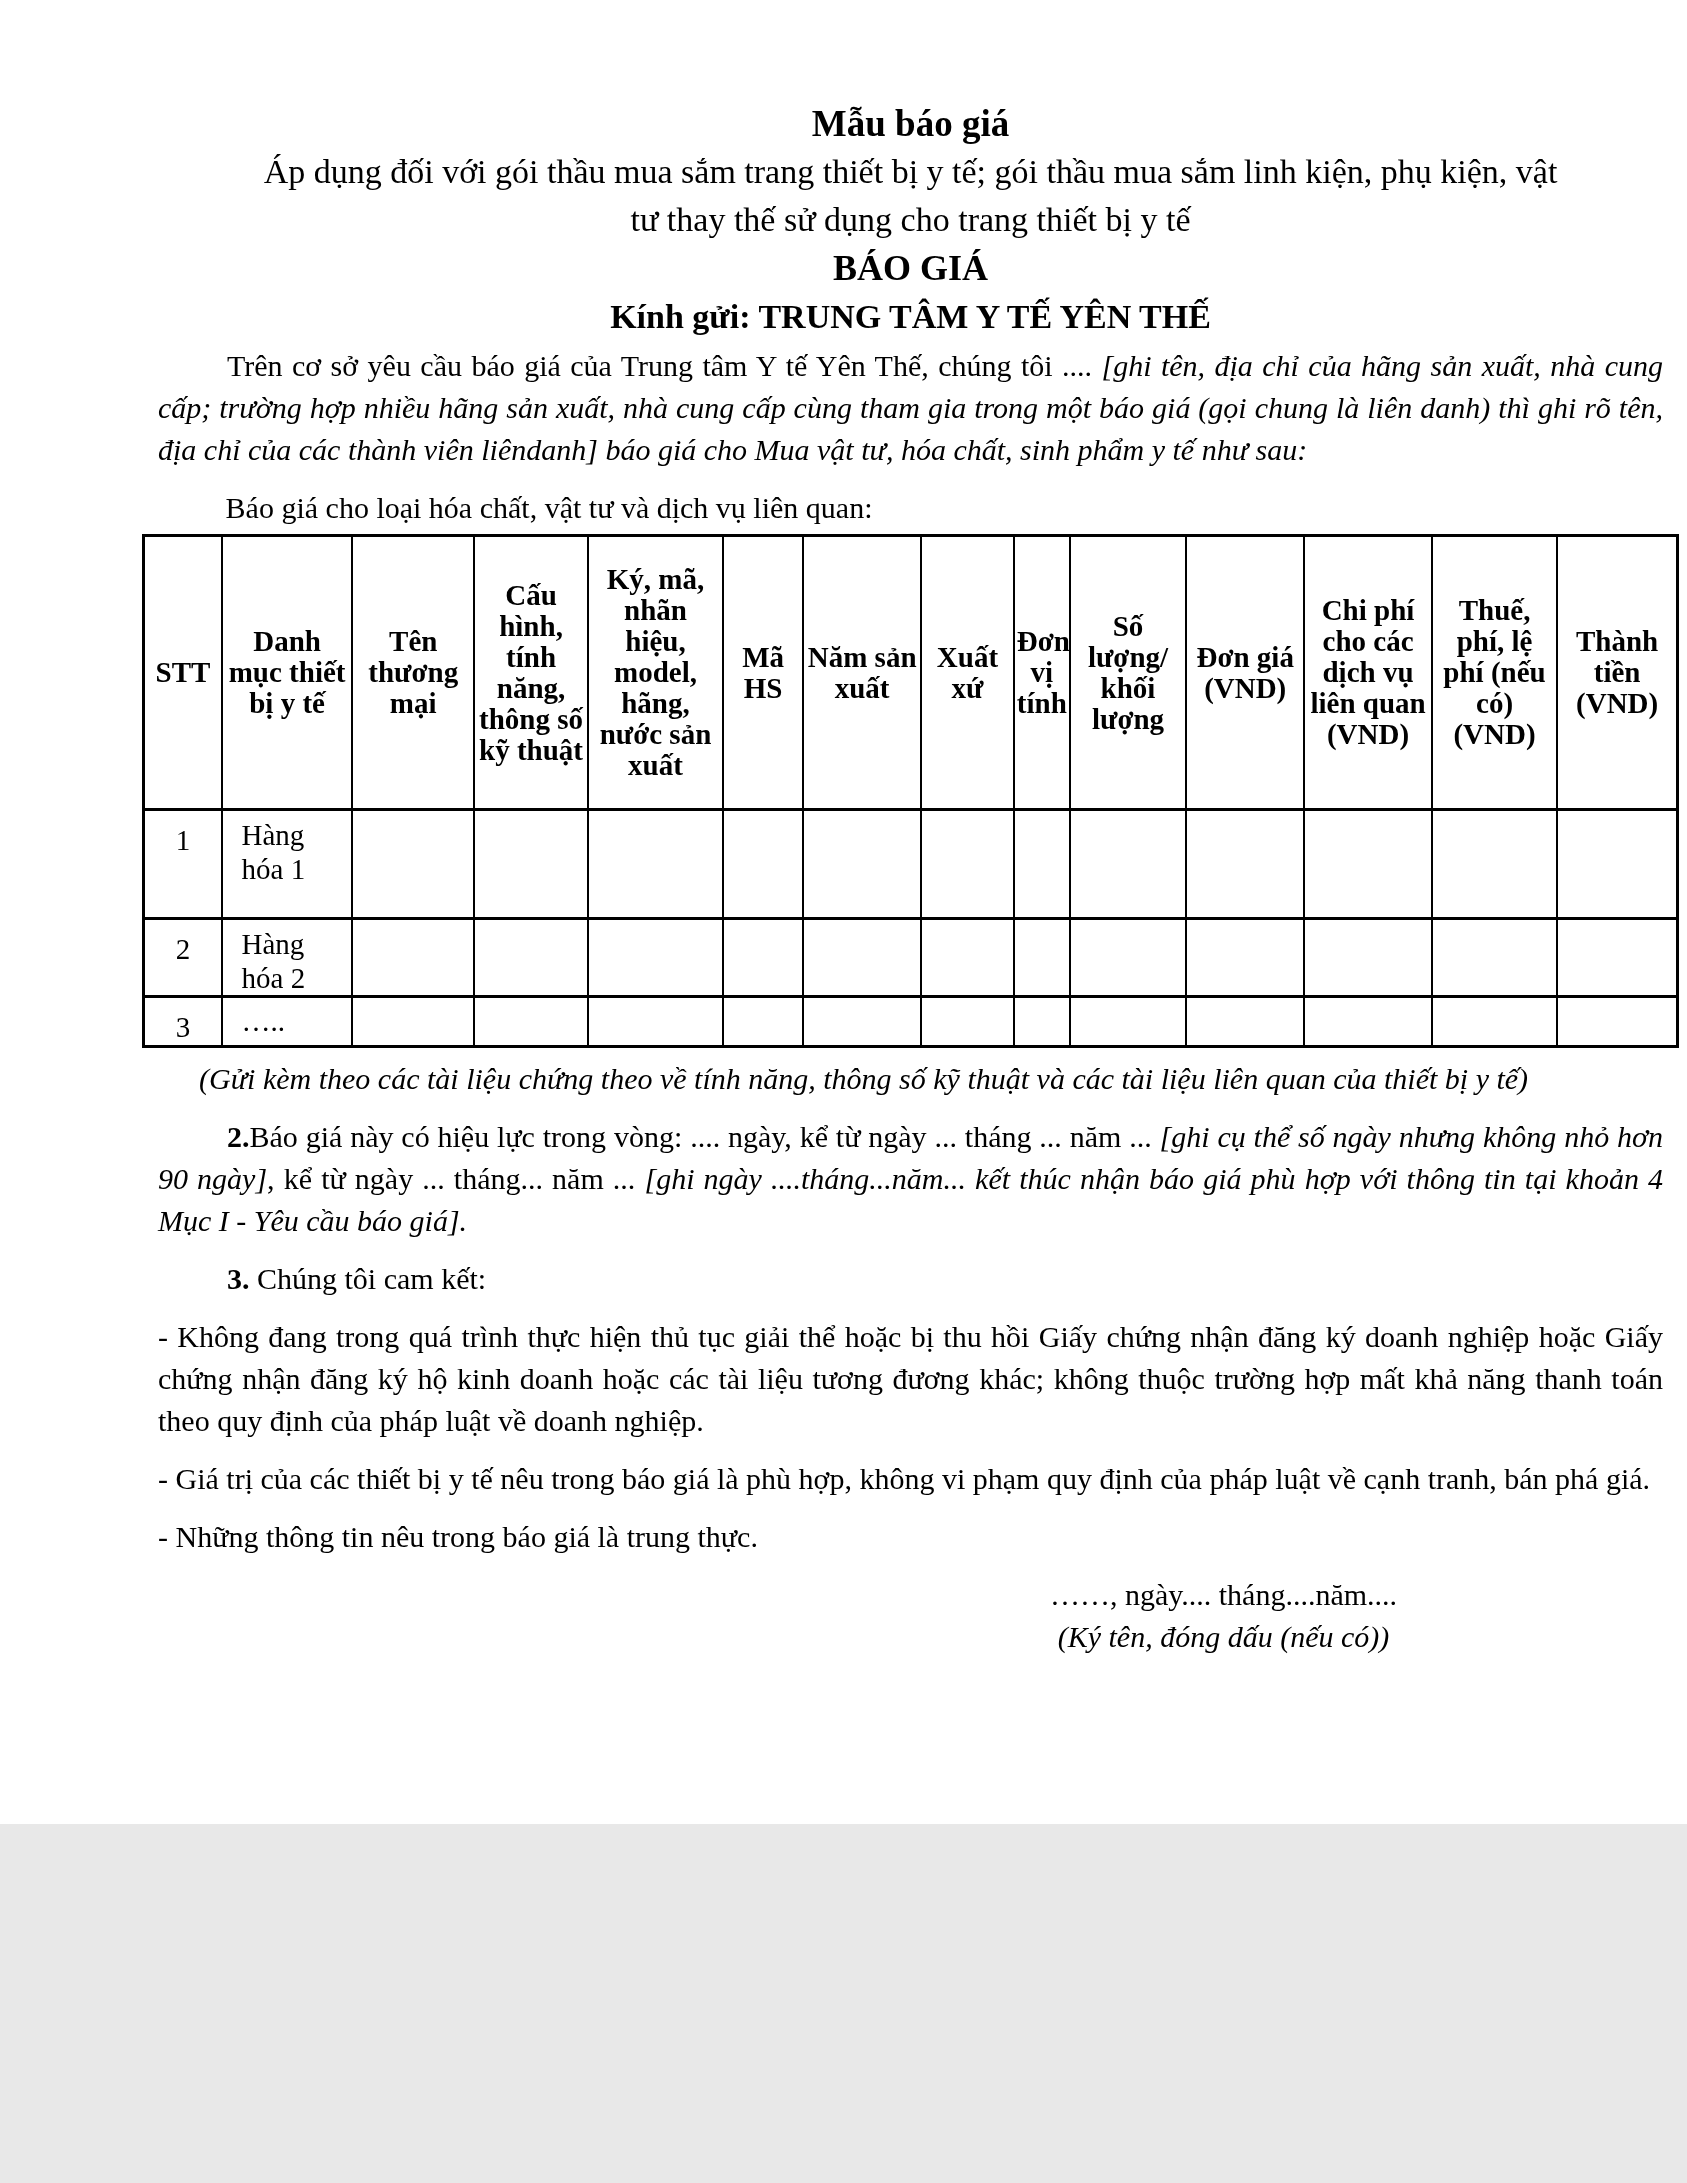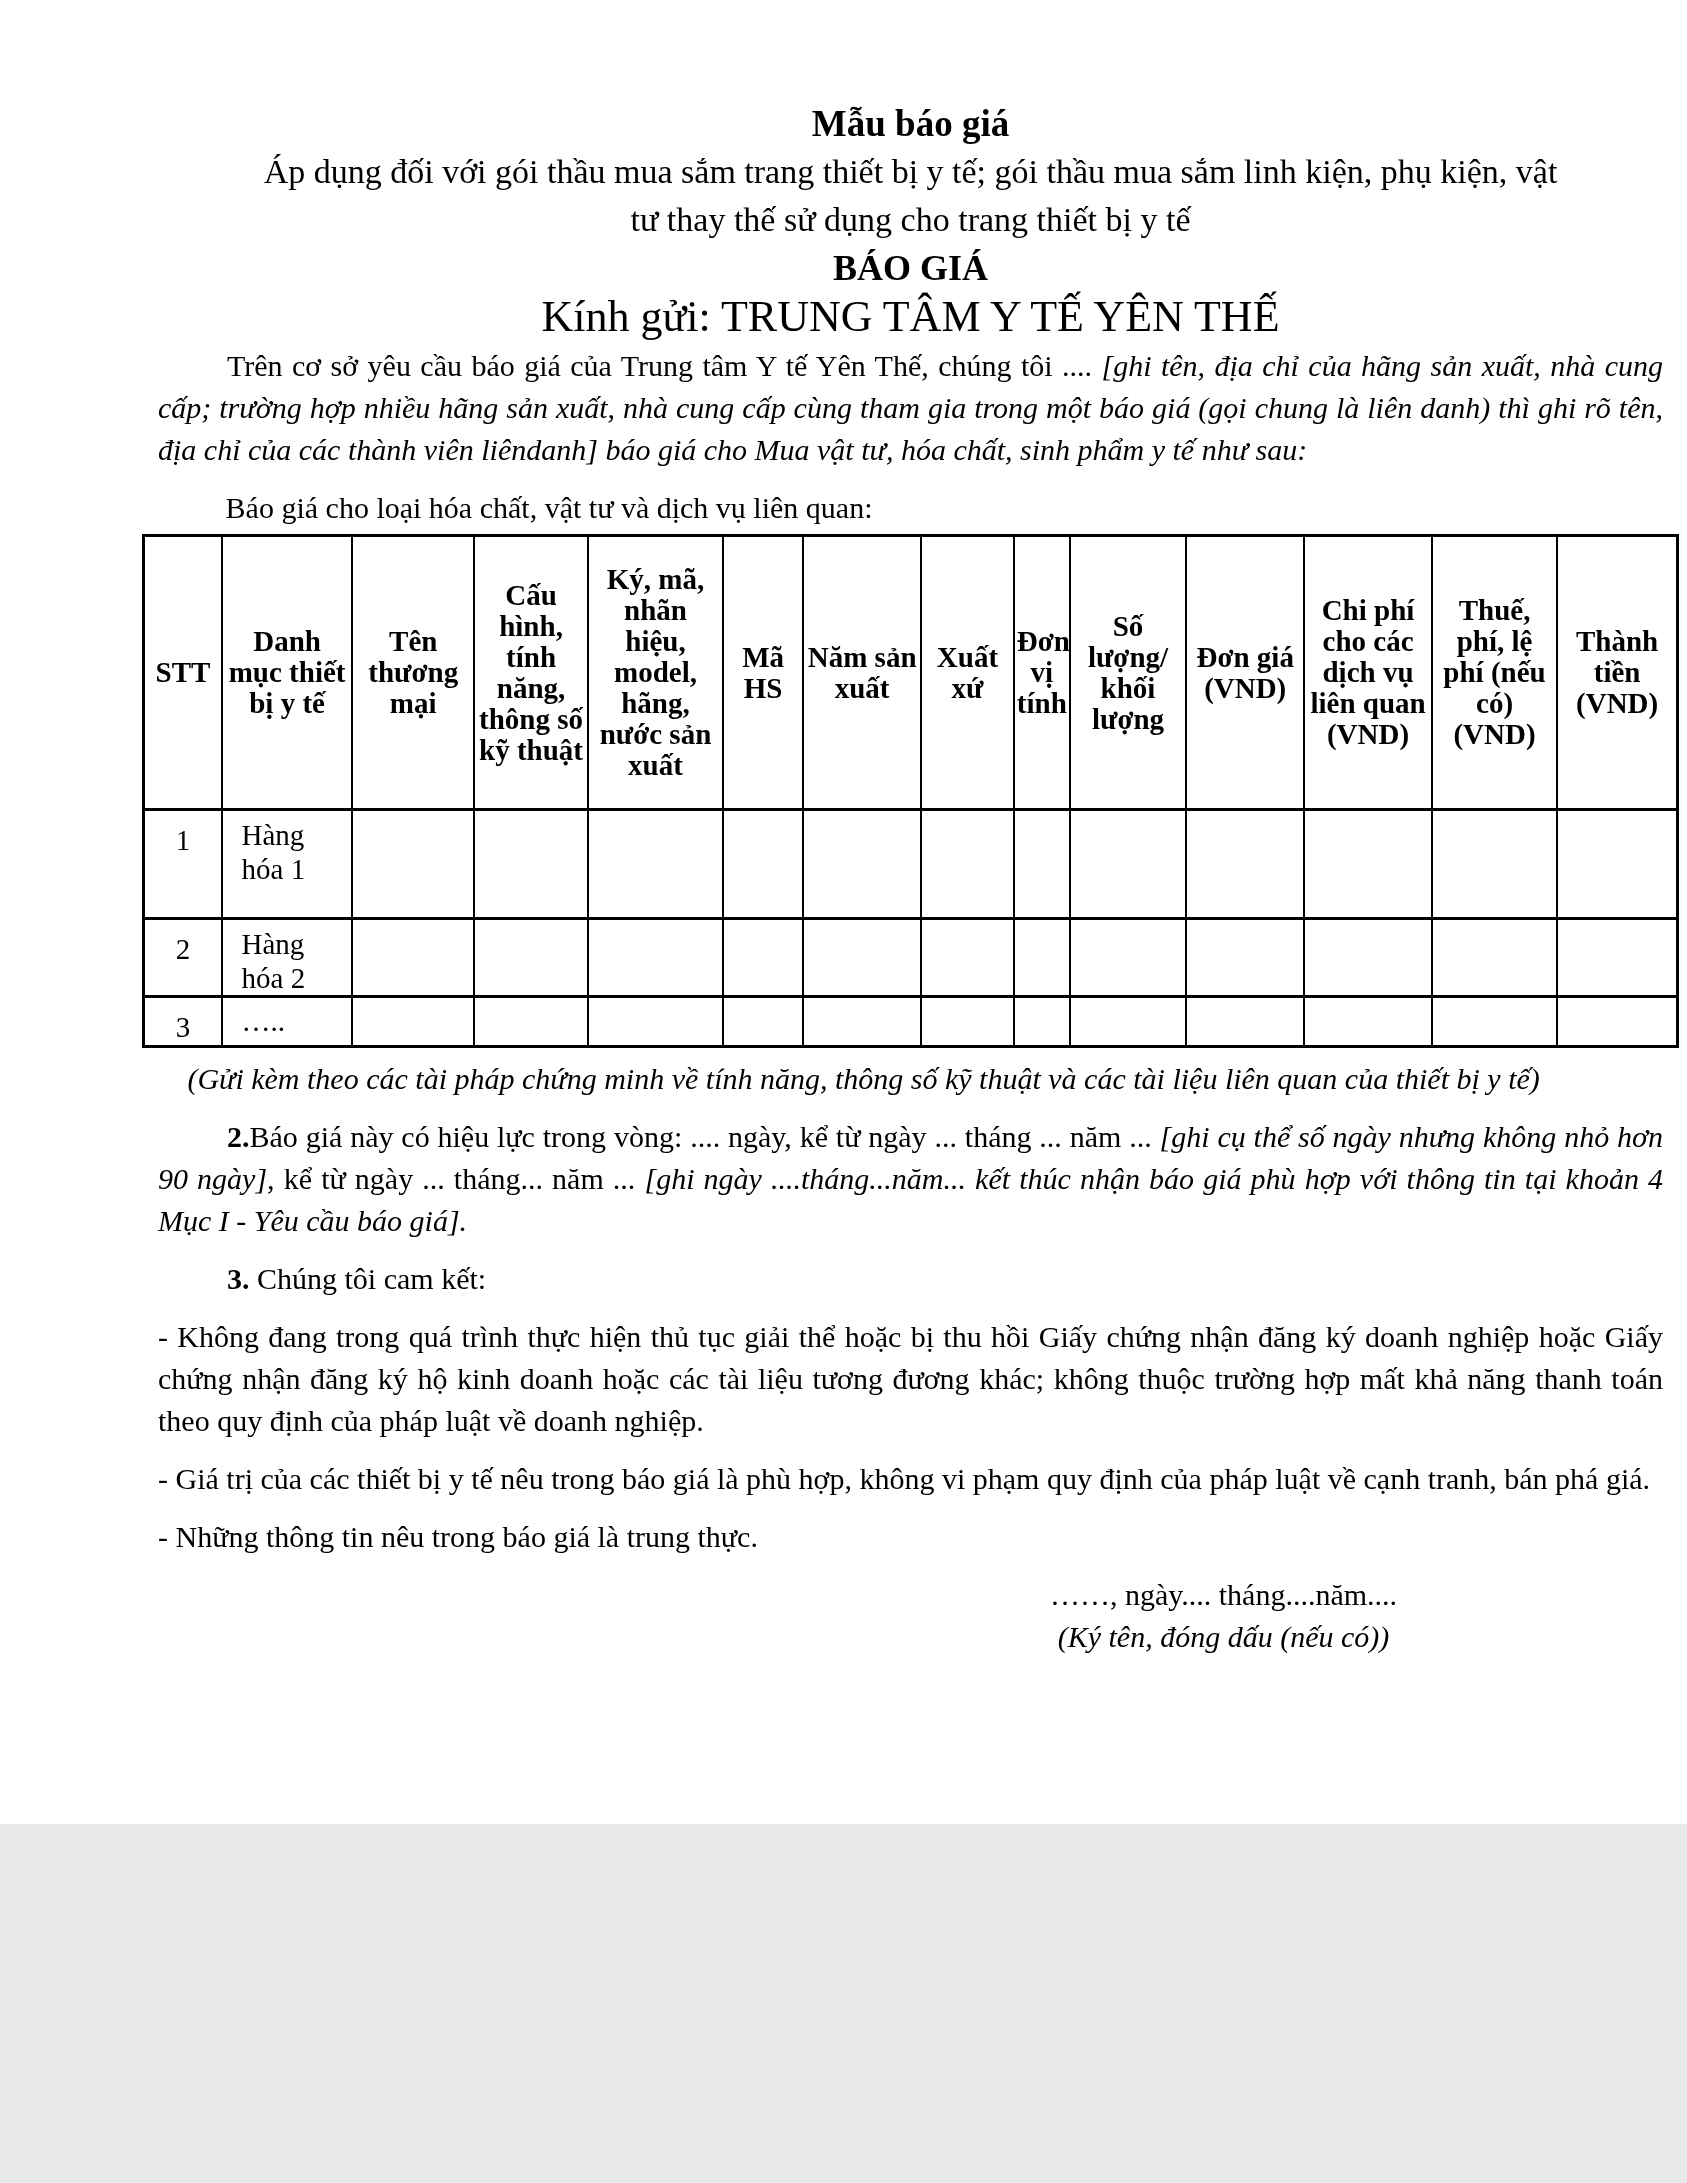--- a/index.html
+++ b/index.html
@@ -8,21 +8,21 @@
     box-sizing:border-box;padding:99px 8px 0 142px;
     font-family:"Liberation Serif","DejaVu Serif",serif;
     font-size:30px;line-height:42px;position:relative;overflow:hidden;
   }
   .textblock{margin-left:14.6px;margin-right:108px;}
   .b{font-weight:bold;}
   .i{font-style:italic;}
   .title{font-size:37px;line-height:49px;font-weight:bold;text-align:center;}
   .subtitle{font-size:34px;line-height:48px;font-weight:normal;text-align:center;max-width:1330px;margin-left:auto;margin-right:auto;}
   .heading{font-size:36px;line-height:48px;font-weight:bold;text-align:center;}
-  .salutation{font-size:44px;line-height:49px;font-weight:normal;text-align:center;}
+  .salutation{font-size:34px;line-height:49px;font-weight:bold;text-align:center;}
   p.para{margin:16px;}
   .justify{text-align:justify;}
   .fl-indent{text-indent:69px;}
   .caption{margin-left:14.6px;margin-right:108px;text-indent:69px;}
   table.quote{
     table-layout:fixed;border-collapse:collapse;width:1537px;margin-top:5.3px;
     font-size:29px;line-height:31px;
   }
   table.quote{border:3.3px solid #000;}
   table.quote th,table.quote td{border:2px solid #000;overflow:hidden;}
@@ -139,21 +139,21 @@
           <td class=""></td>
           <td class=""></td>
           <td class=""></td>
           <td class=""></td>
           <td class=""></td>
           <td class=""></td>
         </tr>
       </tbody>
   </table>
 
-  <div class="attachment-note">(Gửi kèm theo các tài pháp chứng minh về tính năng, thông số kỹ thuật và các tài liệu liên quan của thiết bị y tế)</div>
+  <div class="attachment-note">(Gửi kèm theo các tài liệu chứng theo về tính năng, thông số kỹ thuật và các tài liệu liên quan của thiết bị y tế)</div>
 
   <p class="para textblock justify fl-indent"><span class="b">2.</span><span>Báo giá này có hiệu lực trong vòng: .... ngày, kể từ ngày ... tháng ... năm ... </span><span class="i">[ghi cụ thể số ngày nhưng không nhỏ hơn 90 ngày]</span><span>, kể từ ngày ... tháng... năm ... </span><span class="i">[ghi ngày ....tháng...năm... kết thúc nhận báo giá phù hợp với thông tin tại khoản 4 Mục I - Yêu cầu báo giá].</span></p>
 
   <p class="para textblock fl-indent" style="margin-top:4px;"><span class="b">3.</span><span> Chúng tôi cam kết:</span></p>
 
   <p class="para textblock justify">- Không đang trong quá trình thực hiện thủ tục giải thể hoặc bị thu hồi Giấy chứng nhận đăng ký doanh nghiệp hoặc Giấy chứng nhận đăng ký hộ kinh doanh hoặc các tài liệu tương đương khác; không thuộc trường hợp mất khả năng thanh toán theo quy định của pháp luật về doanh nghiệp.</p>
   <p class="para textblock justify">- Giá trị của các thiết bị y tế nêu trong báo giá là phù hợp, không vi phạm quy định của pháp luật về cạnh tranh, bán phá giá.</p>
   <p class="para textblock">- Những thông tin nêu trong báo giá là trung thực.</p>
 
   <div class="sig">

